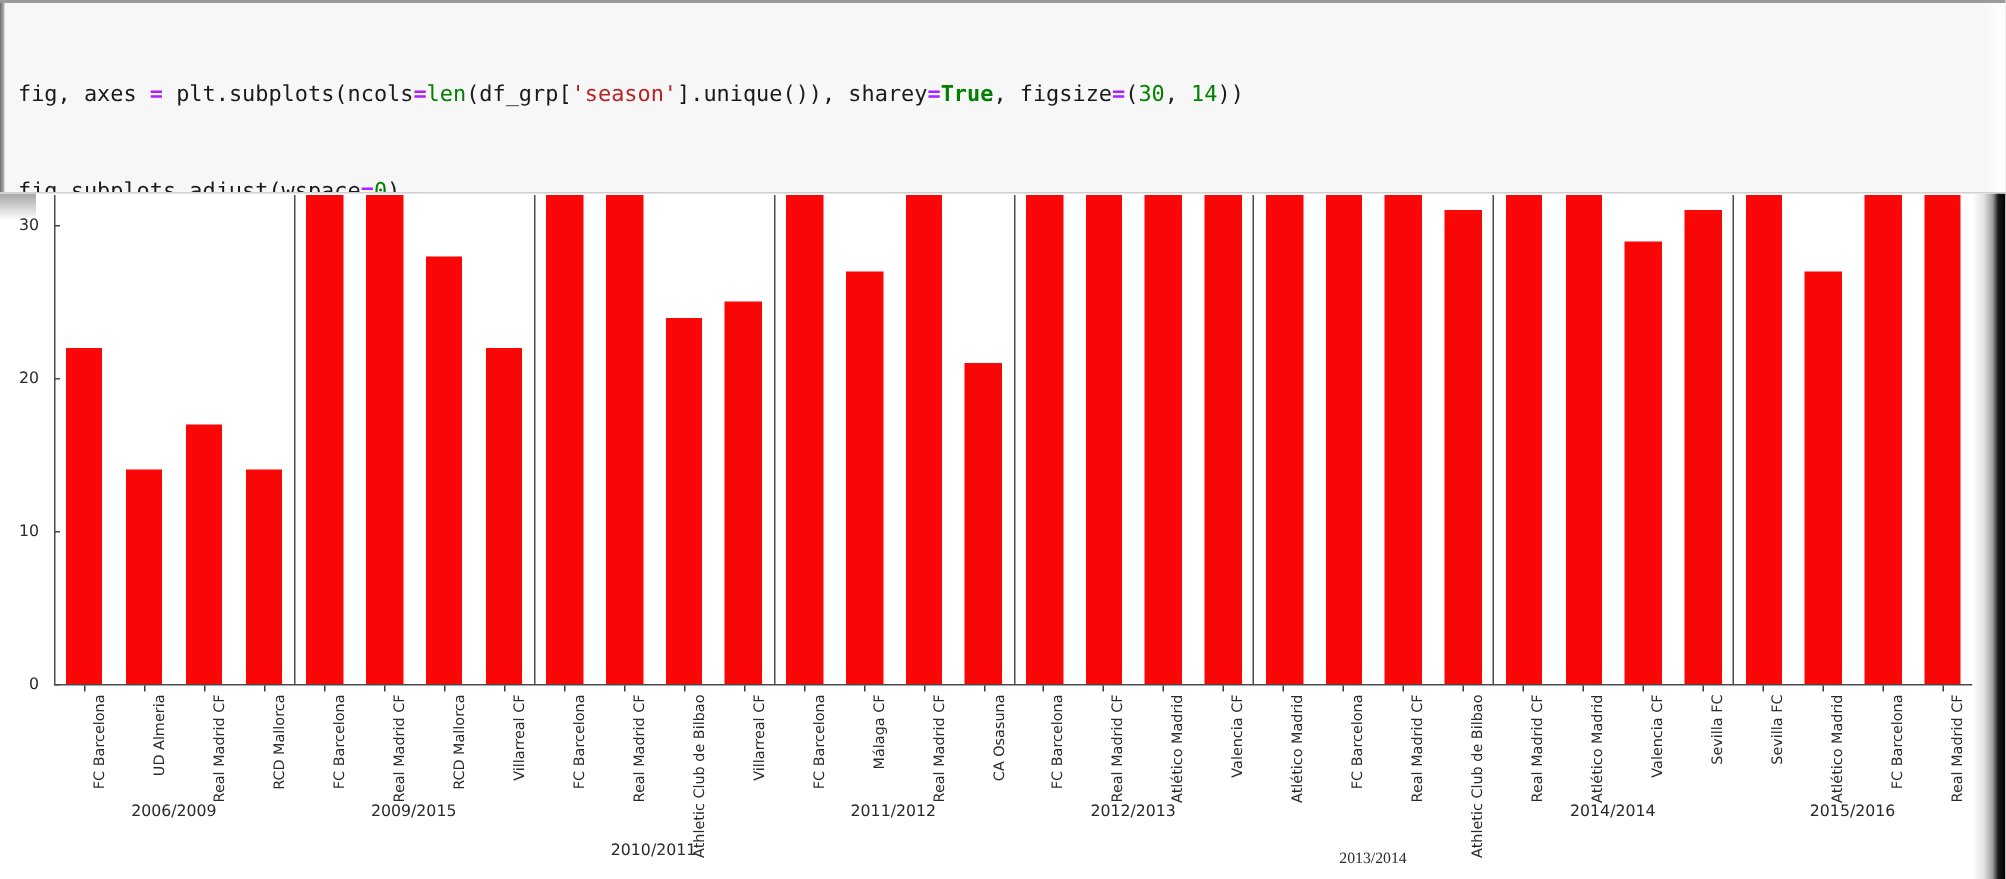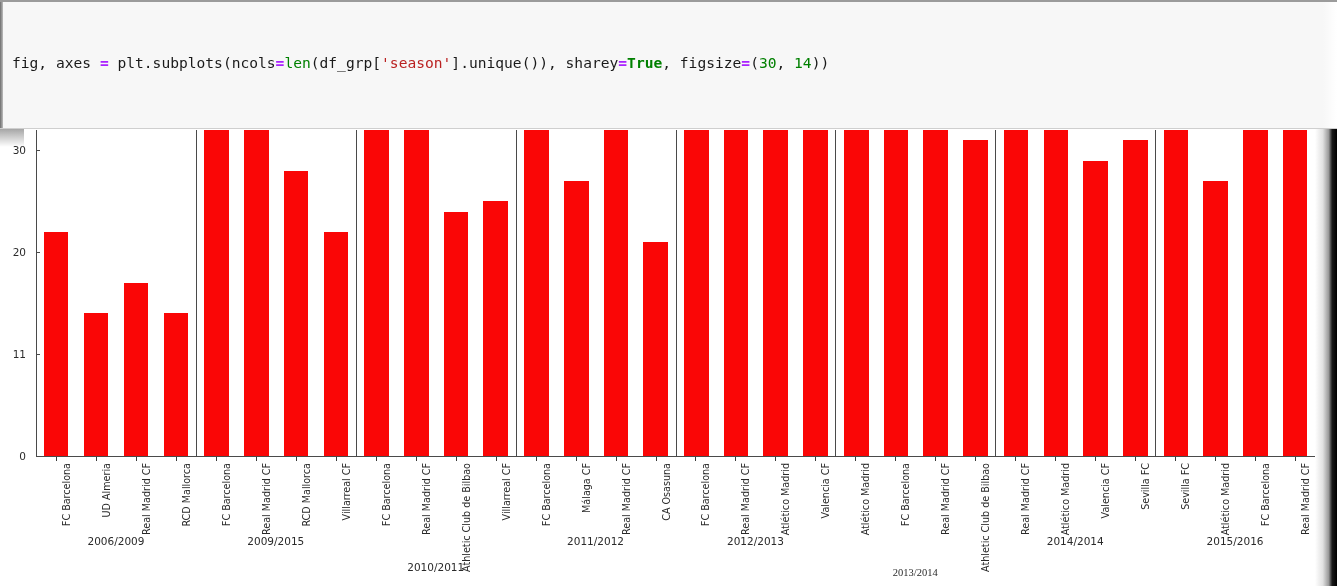--- a/index.html
+++ b/index.html
@@ -108,37 +108,38 @@
     text-align:center;white-space:nowrap;
     transform:translateX(-50%);
   }
 </style>
 </head>
 <body>
 
 <div id="code-cell">
   <div id="code-lines">
     <span class="cl"><span>fig, axes </span><span class="op">=</span><span> plt.subplots(ncols</span><span class="op">=</span><span class="fn">len</span><span>(df_grp[</span><span class="str">'season'</span><span>].unique()), sharey</span><span class="op">=</span><span class="bi">True</span><span>, figsize</span><span class="op">=</span><span>(</span><span class="num">30</span><span>, </span><span class="num">14</span><span>))</span></span>
+    <span class="cl"><span>fig.subplots_adjust(wspace</span><span class="op">=</span><span class="num">0</span><span>)</span></span>
     
     
     
   </div>
 </div>
 
 <div id="figure">
   <div id="fig-left-shadow"></div>
 
   <div id="yaxis-line"></div>
   <div id="xaxis-line"></div>
 
   <div id="ytick-container">
       <div class="ytick-mark" style="top: 327px;"></div>
       <div class="ylabel-box" style="top: 322px;">0</div>
       <div class="ytick-mark" style="top: 225.125px;"></div>
-      <div class="ylabel-box" style="top: 220.125px;">11</div>
+      <div class="ylabel-box" style="top: 220.125px;">10</div>
       <div class="ytick-mark" style="top: 123.25px;"></div>
       <div class="ylabel-box" style="top: 118.25px;">20</div>
       <div class="ytick-mark" style="top: 21.375px;"></div>
       <div class="ylabel-box" style="top: 16.375px;">30</div>
     </div>
 
   <div id="panels">
       <div class="panel first" style="left: 36px; width: 159.875px;">
         <div class="bars">
           <div class="barslot">

